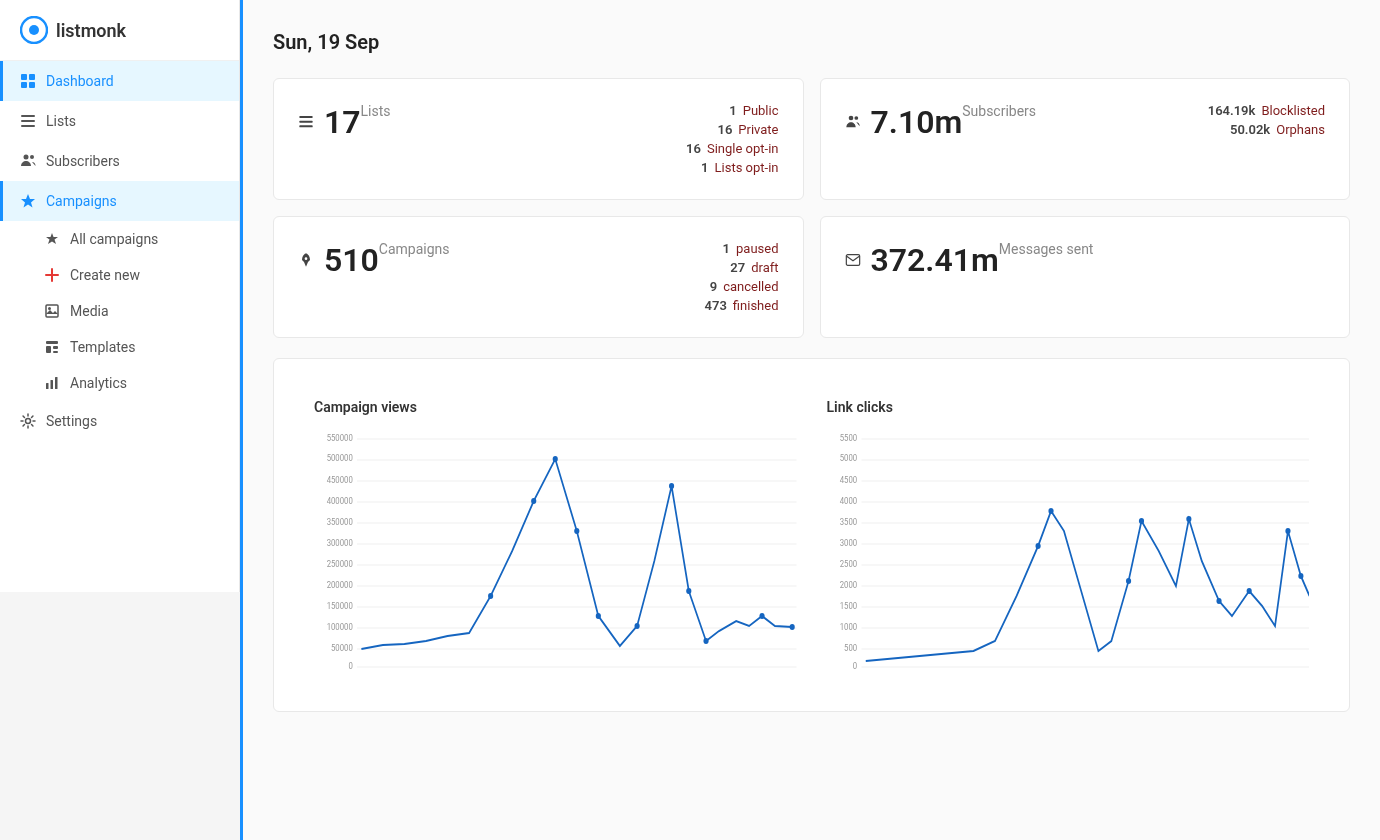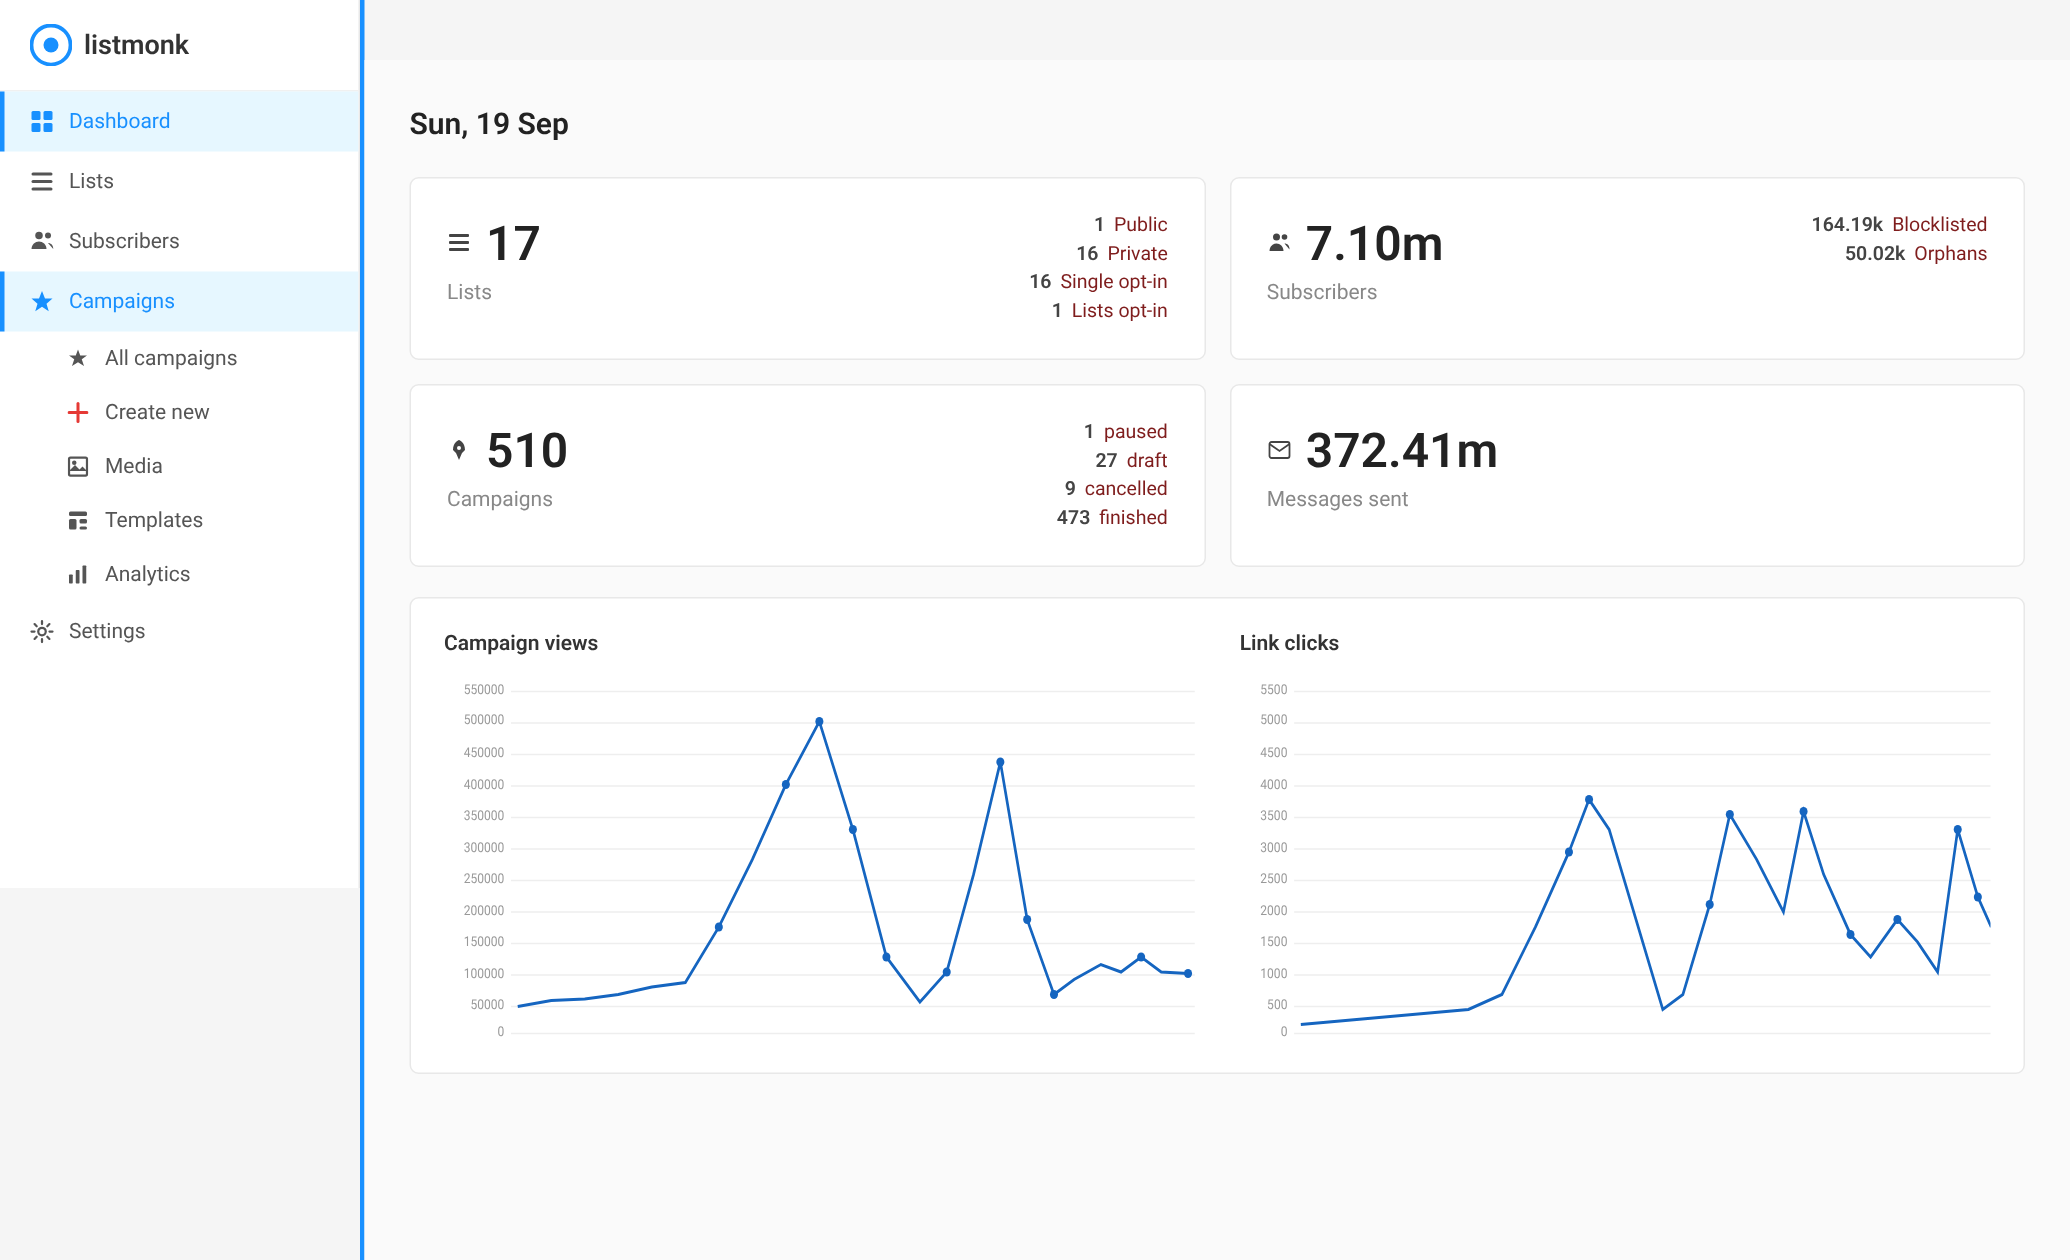--- a/index.html
+++ b/index.html
@@ -76,21 +76,20 @@
       justify-content: center;
       flex-shrink: 0;
     }
 
     
     .main {
       flex: 1;
       background: #fafafa;
       overflow-y: auto;
       padding: 30px 30px 30px 30px;
-      margin-top: 40px;
     }
     .page-date {
       font-size: 20px;
       font-weight: 600;
       color: #222;
       margin-bottom: 24px;
     }
 
     
     .stats-grid {
@@ -103,21 +102,21 @@
       background: #fff;
       border: 1px solid #e8e8e8;
       border-radius: 6px;
       padding: 24px;
       display: flex;
       align-items: flex-start;
       justify-content: space-between;
     }
     .stat-main {
       display: flex;
-      flex-direction: column;
+      flex-direction: row;
     }
     .stat-number-row {
       display: flex;
       align-items: center;
       gap: 10px;
       margin-bottom: 6px;
     }
     .stat-number {
       font-size: 32px;
       font-weight: 600;
@@ -144,21 +143,21 @@
     }
     .stat-detail-text {
       color: #7f1d1d;
     }
 
     
     .charts-row {
       background: #fff;
       border: 1px solid #e8e8e8;
       border-radius: 6px;
-      padding: 22px;
+      padding: 40px;
       display: grid;
       grid-template-columns: 1fr 1fr;
       gap: 30px;
     }
     .chart-section {
       display: flex;
       flex-direction: column;
     }
     .chart-title {
       font-size: 14px;

